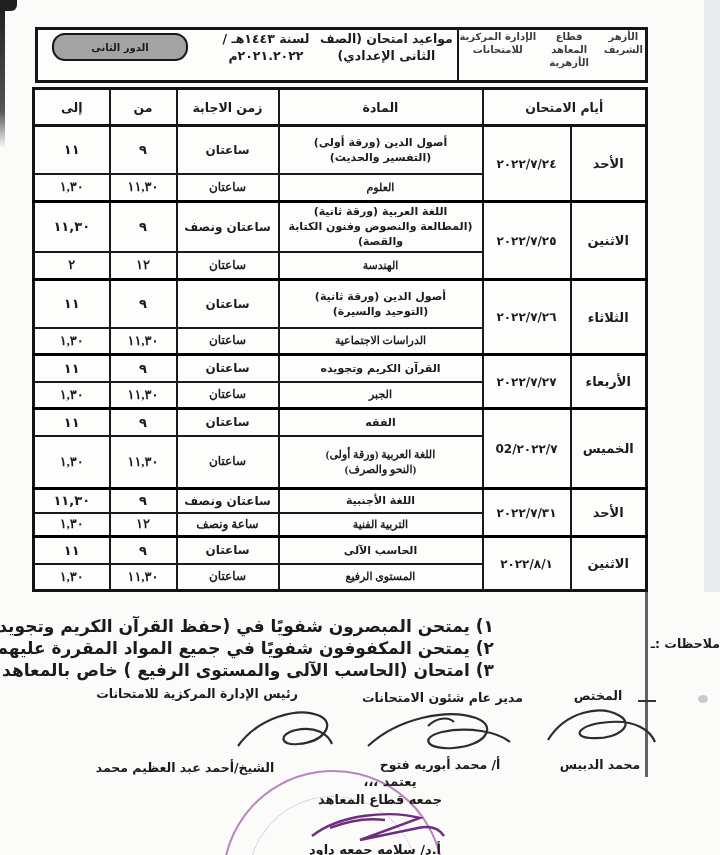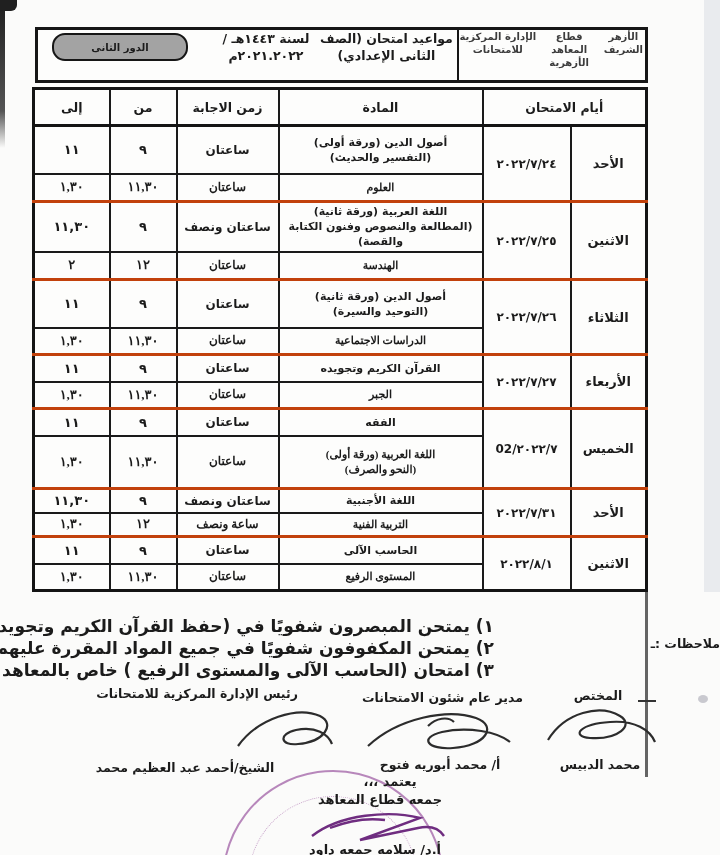--- a/index.html
+++ b/index.html
@@ -33,21 +33,21 @@
     border:2.5px solid #161616;border-radius:13px;background:#a3a3a3;
     display:flex;align-items:center;justify-content:center;font-size:10px;}
 
   
   .tbl-wrap{position:absolute;left:35px;top:87px;width:613px;}
   table.sched{width:613px;border-collapse:collapse;table-layout:fixed;background:#fdfdfc;}
   table.sched{border:3px solid #141414;}
   .sched th,.sched td{border:2px solid #1a1a1a;padding:1px 2px;text-align:center;vertical-align:middle;
     font-weight:700;overflow:hidden;}
   .sched thead th{height:32px;font-size:12.5px;border-bottom:3px solid #141414;}
-  .sched tr.r1 td{border-top:3px solid #c2410c;}
+  .sched tr.r1 td{border-top:3px solid #000000;}
   .sched tr.r2 td{border-top:1.5px solid #2a2a2a;font-family:Liberation Serif, serif;}
   .sched td.day{font-size:13px;}
   .sched td.date{font-size:12px;}
   .sched td.subj{font-size:11px;line-height:15px;white-space:pre-line;}
   .sched td.dur{font-size:12px;}
   .sched td.tm{font-size:13px;}
   tr.h48{height:48px;} tr.h50{height:50px;} tr.h28{height:28px;} tr.h27{height:27px;}
   tr.h53{height:53px;} tr.h24{height:24px;}
 
   

